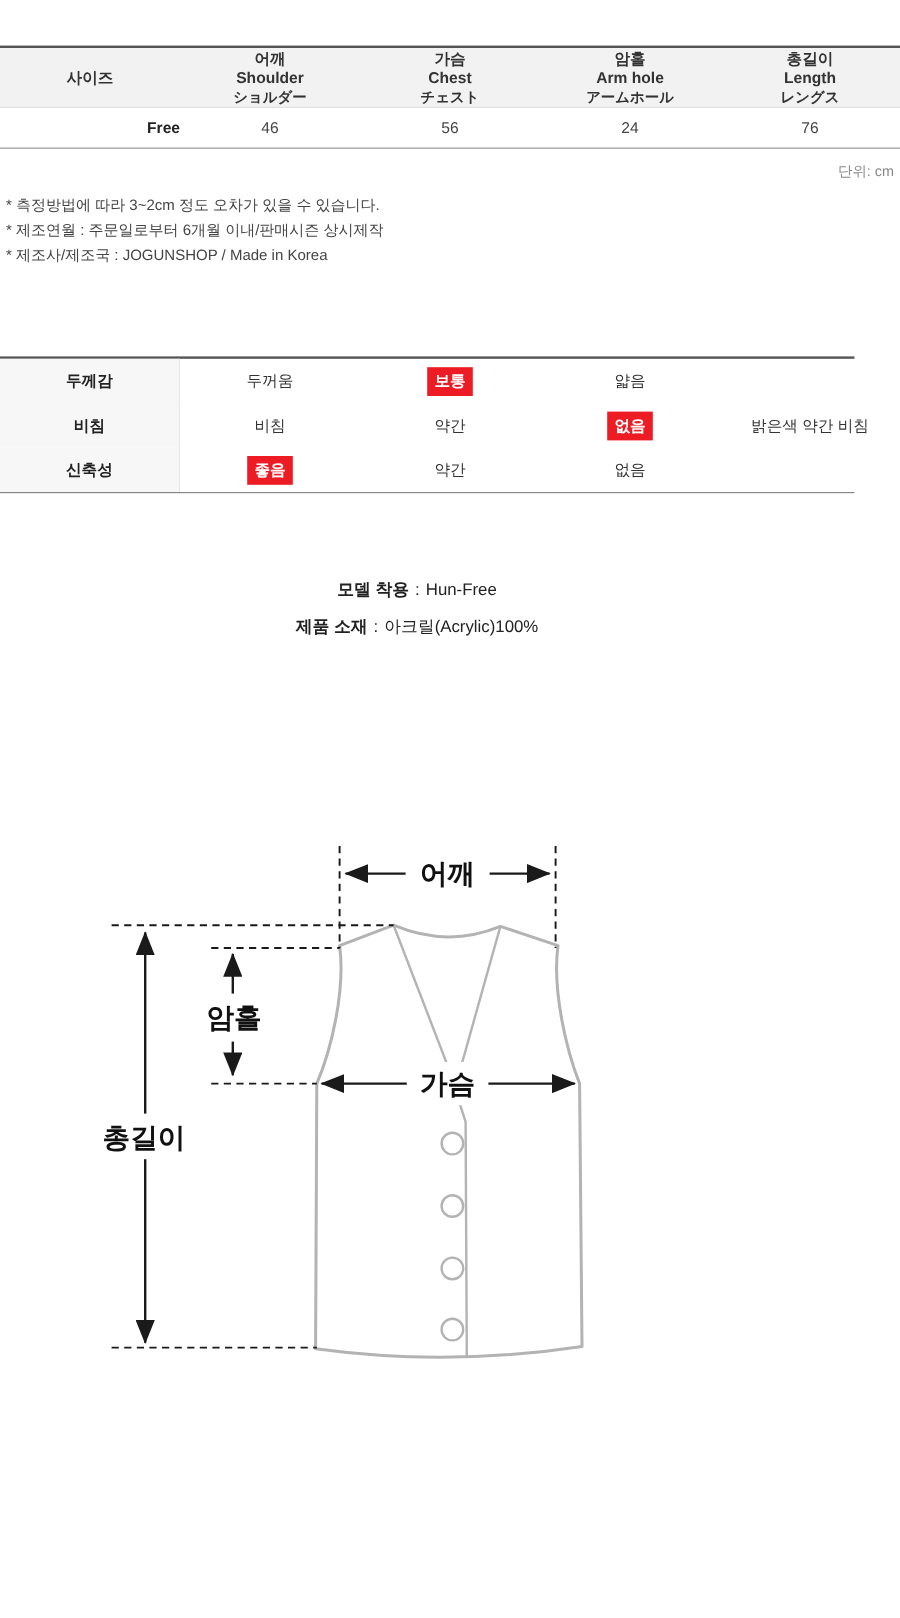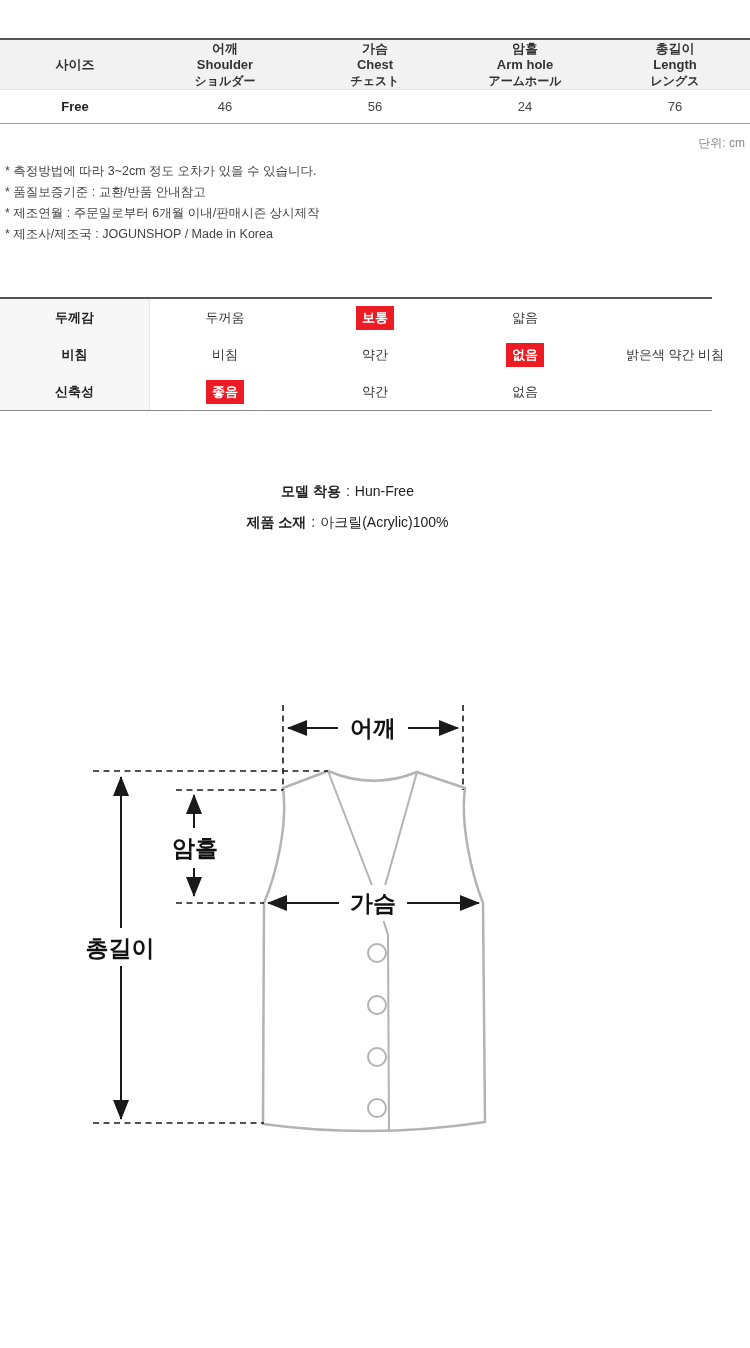--- a/index.html
+++ b/index.html
@@ -23,21 +23,21 @@
   }
   .st-header .st-cell{
     flex:1;display:flex;flex-direction:column;justify-content:center;align-items:center;
     font-weight:bold;font-size:13px;line-height:16px;color:#333;
   }
   .st-header .h-jp{font-size:12px;}
   .st-row{
     display:flex;height:34px;border-bottom:1px solid #999;align-items:center;
   }
   .st-row .st-cell{flex:1;text-align:center;font-size:13px;color:#444;}
-  .st-row .st-size-val{font-weight:bold;color:#222;}
+  .st-row .st-size-val{font-weight:bold;color:#222;text-align:right;}
 
   .unit{
     position:absolute;top:135px;right:5px;
     font-size:12px;color:#888;
   }
 
   
   .notes{position:absolute;top:161px;left:5px;}
   .note{font-size:12.5px;line-height:21px;color:#444;}
 
@@ -115,21 +115,20 @@
       <div class="st-cell">56</div>
       <div class="st-cell">24</div>
       <div class="st-cell">76</div>
     </div>
   </section>
 
   <div class="unit">단위: cm</div>
 
   <div class="notes">
     <div class="note">* 측정방법에 따라 3~2cm 정도 오차가 있을 수 있습니다.</div>
-    <div class="note">* 품질보증기준 : 교환/반품 안내참고</div>
     <div class="note">* 제조연월 : 주문일로부터 6개월 이내/판매시즌 상시제작</div>
     <div class="note">* 제조사/제조국 : JOGUNSHOP / Made in Korea</div>
   </div>
 
   <section class="fabric">
     <div class="f-cell f-label">두께감</div>
     <div class="f-cell f-opt">
         <span>두꺼움</span>
       </div>
     <div class="f-cell f-opt">

